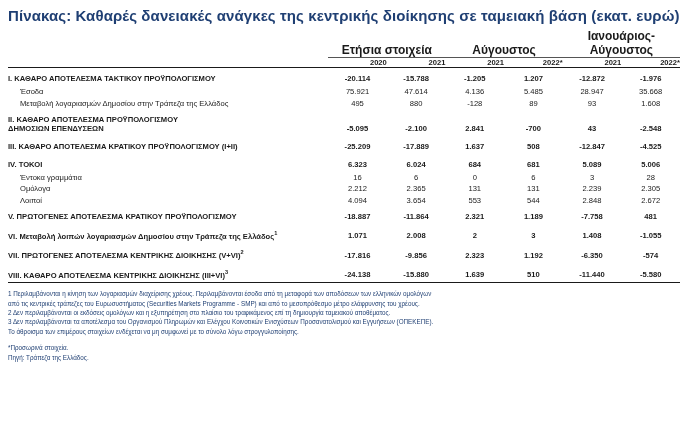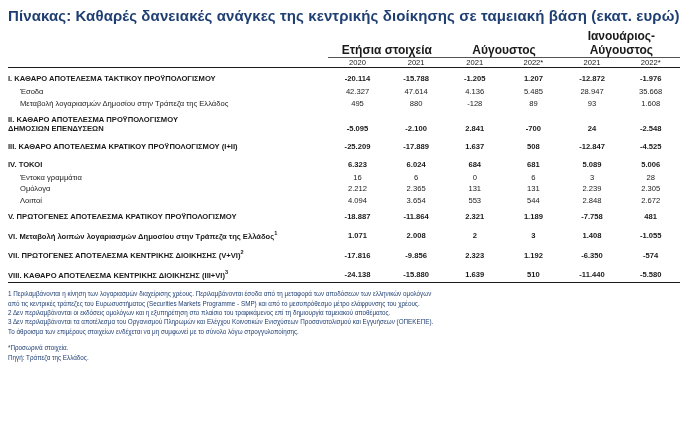--- a/index.html
+++ b/index.html
@@ -47,22 +47,22 @@
     vertical-align: bottom;
   }
   .hdr-group {
     text-align: center;
     font-weight: bold;
     font-size: 12px;
     color: #1a1a1a;
     padding-bottom: 1px;
   }
   .hdr-year {
-    text-align: center;
-    font-weight: normal;
+    text-align: right;
+    font-weight: bold;
     font-size: 7.6px;
     color: #1a1a1a;
     padding-bottom: 2px;
   }
   .bot-rule { border-bottom: 1.1px solid #1a1a1a; }
   .thin-bot { border-bottom: 0.7px solid #555; }
 
   tr.section > td {
     font-weight: bold;
     padding-top: 6px;
@@ -166,21 +166,21 @@
         <td class="label">I. ΚΑΘΑΡΟ ΑΠΟΤΕΛΕΣΜΑ  ΤΑΚΤΙΚΟΥ ΠΡΟΫΠΟΛΟΓΙΣΜΟΥ</td>
         <td class="num bold">-20.114</td>
         <td class="num bold">-15.788</td>
         <td class="num bold">-1.205</td>
         <td class="num bold">1.207</td>
         <td class="num bold">-12.872</td>
         <td class="num bold">-1.976</td>
       </tr>
       <tr class="item">
         <td class="label indent">Έσοδα</td>
-        <td class="num">42.327</td>
+        <td class="num">75.921</td>
         <td class="num">47.614</td>
         <td class="num">4.136</td>
         <td class="num">5.485</td>
         <td class="num">28.947</td>
         <td class="num">35.668</td>
       </tr>
       <tr class="item">
         <td class="label indent">Μεταβολή λογαριασμών Δημοσίου στην Τράπεζα της Ελλάδος</td>
         <td class="num">495</td>
         <td class="num">880</td>
@@ -198,21 +198,21 @@
           <td class="num"></td>
           <td class="num"></td>
           <td class="num"></td>
       </tr>
       <tr class="section2">
         <td class="label">ΔΗΜΟΣΙΩΝ ΕΠΕΝΔΥΣΕΩΝ</td>
         <td class="num bold">-5.095</td>
         <td class="num bold">-2.100</td>
         <td class="num bold">2.841</td>
         <td class="num bold">-700</td>
-        <td class="num bold">24</td>
+        <td class="num bold">43</td>
         <td class="num bold">-2.548</td>
       </tr>
 
       <tr class="section">
         <td class="label">III. ΚΑΘΑΡΟ ΑΠΟΤΕΛΕΣΜΑ ΚΡΑΤΙΚΟΥ ΠΡΟΫΠΟΛΟΓΙΣΜΟΥ (I+II)</td>
         <td class="num bold">-25.209</td>
         <td class="num bold">-17.889</td>
         <td class="num bold">1.637</td>
         <td class="num bold">508</td>
         <td class="num bold">-12.847</td>

